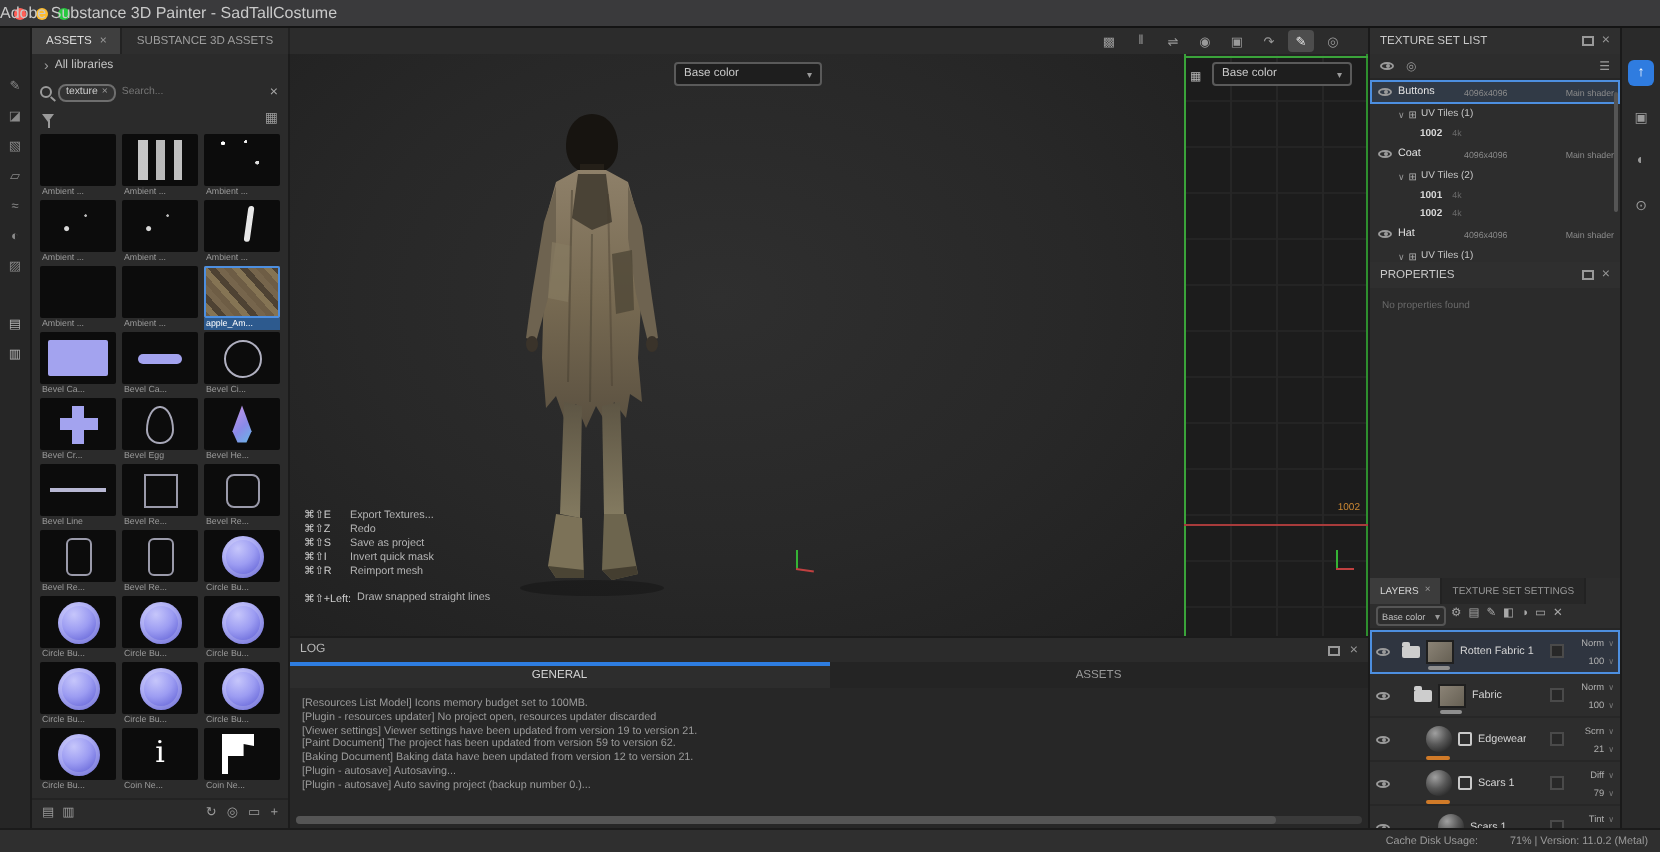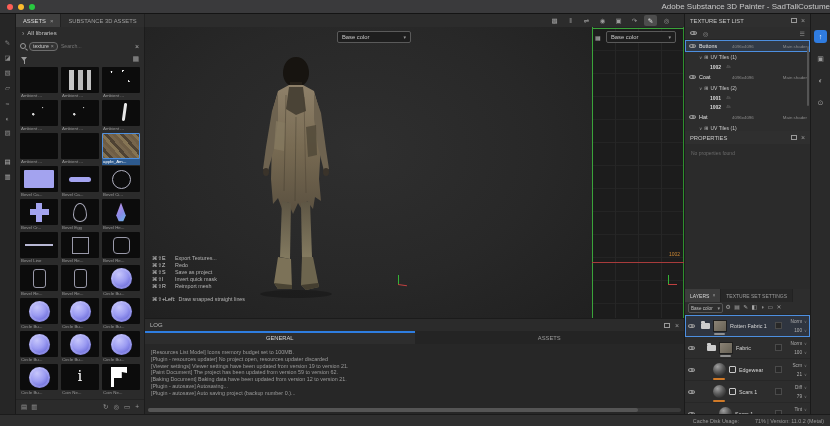--- a/index.html
+++ b/index.html
@@ -4,21 +4,21 @@
 <style>
   html,body{margin:0;padding:0;background:#111;}
   *{box-sizing:border-box;}
   .screen{position:relative;width:830px;height:426px;background:#232323;overflow:hidden;
           font-family:"Liberation Sans",sans-serif;-webkit-font-smoothing:antialiased;}
   
   .titlebar{position:absolute;left:0;top:0;width:830px;height:14px;background:#3a3a3c;border-bottom:1px solid #141414;}
   .traffic{position:absolute;left:7px;top:4px;display:flex;gap:5px;}
   .tl{width:6px;height:6px;border-radius:50%;display:inline-block;}
   .tl.red{background:#ff5f57}.tl.yellow{background:#febc2e}.tl.green{background:#28c840}
-  .wtitle{position:absolute;left:0;right:0;top:0;height:14px;line-height:14px;text-align:right;
+  .wtitle{position:absolute;left:0;right:0;top:0;height:14px;line-height:14px;text-align:left;
           font-size:8px;color:#c9c9c9;}
   
   .toolrail{position:absolute;left:0;top:14px;width:16px;height:400px;background:#262626;border-right:1px solid #1a1a1a;
             display:flex;flex-direction:column;align-items:center;padding-top:24px;gap:5px;}
   .rail-ico{width:12px;height:10px;font-size:6.5px;color:#8a8a8a;display:flex;align-items:center;justify-content:center;}
   .rail-ico:nth-child(8){margin-top:14px;color:#b5b5b5;}
   .rail-ico:nth-child(9){color:#b5b5b5;}
   
   .tabstrip{position:absolute;left:16px;top:14px;width:668px;height:13px;background:#2c2c2c;display:flex;}
   .ptab{height:13px;padding:0 7px;display:flex;align-items:center;gap:4px;font-size:5.8px;color:#9f9f9f;background:#2e2e2e;border-right:1px solid #222;}

